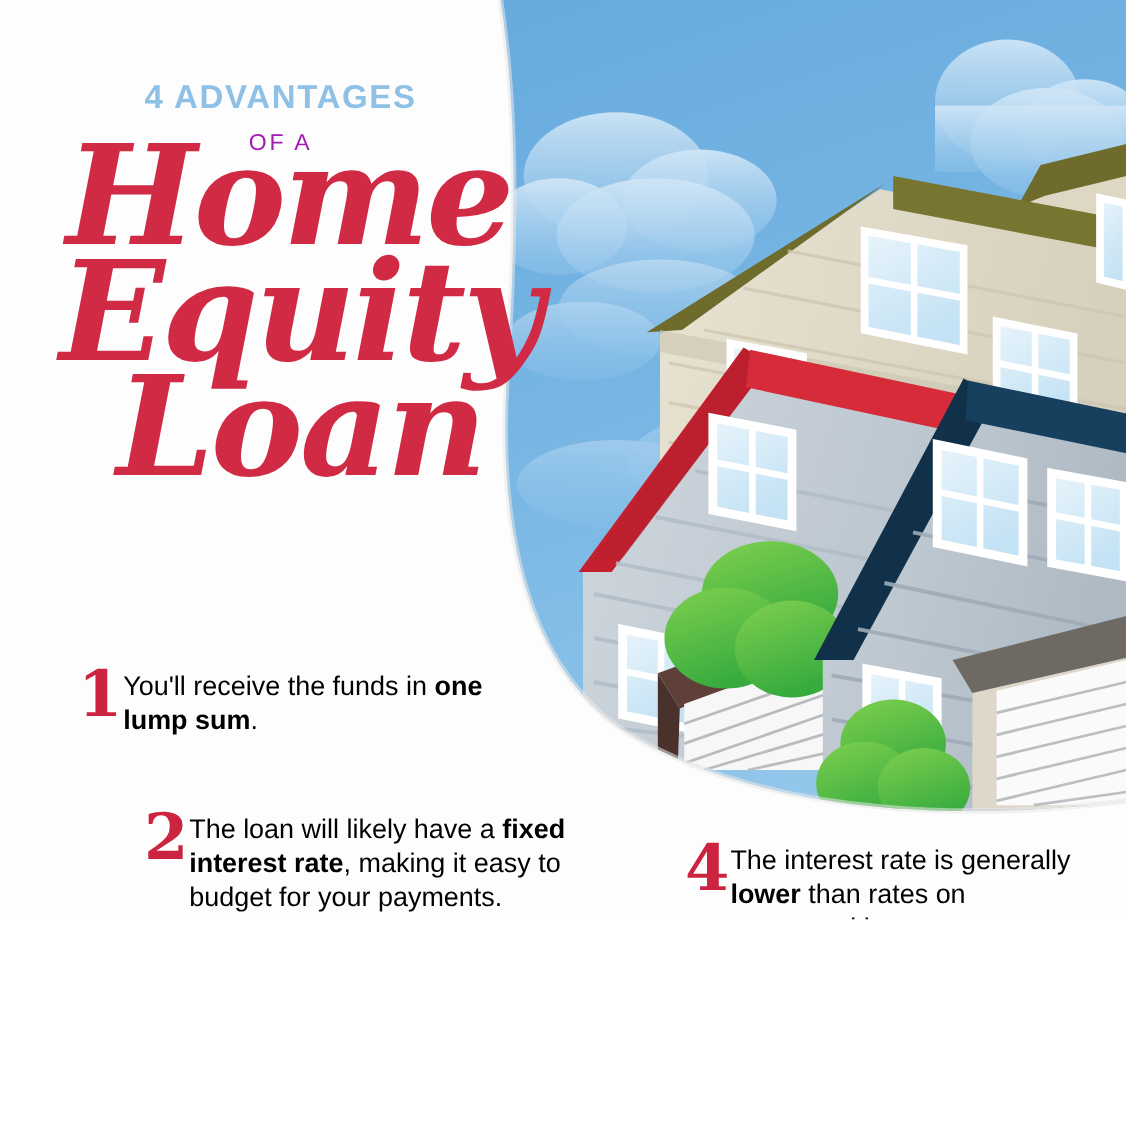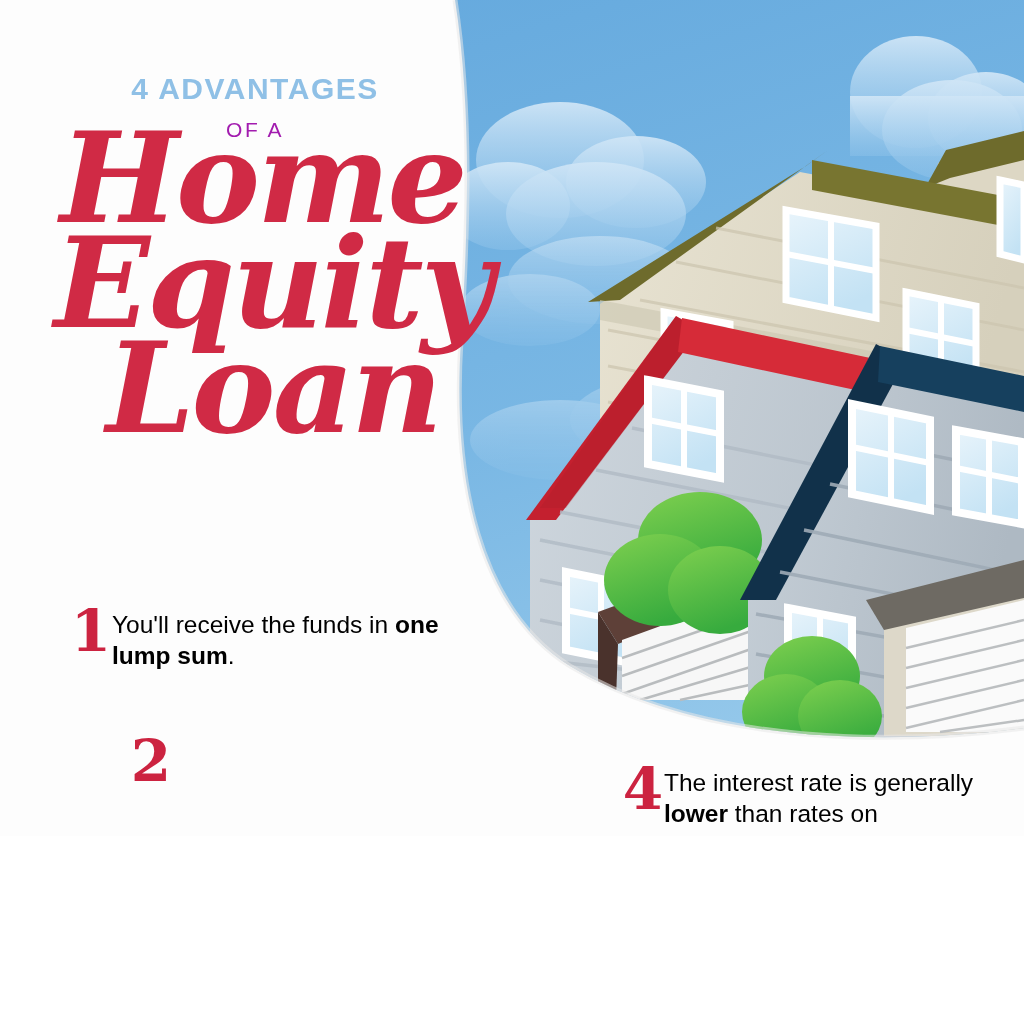--- a/index.html
+++ b/index.html
@@ -349,20 +349,21 @@
     <span class="title-line tl-3">Loan</span>
   </div>
 
   <div class="adv" id="adv-1">
     <div class="adv-num">1</div>
     <div class="adv-text"><span>You'll receive the funds in </span><b>one lump sum</b><span>.</span></div>
   </div>
 
   <div class="adv" id="adv-2">
     <div class="adv-num">2</div>
+    <div class="adv-text"><span>The loan will likely have a </span><b>fixed interest rate</b><span>, making it easy to budget for your payments.</span></div>
   </div>
 
   <div class="adv" id="adv-3">
     <div class="adv-num">3</div>
   </div>
 
   <div class="adv" id="adv-4">
     <div class="adv-num">4</div>
     <div class="adv-text"><span>The interest rate is generally </span><b>lower</b><span> than rates on unsecured loans.</span></div>
   </div>

